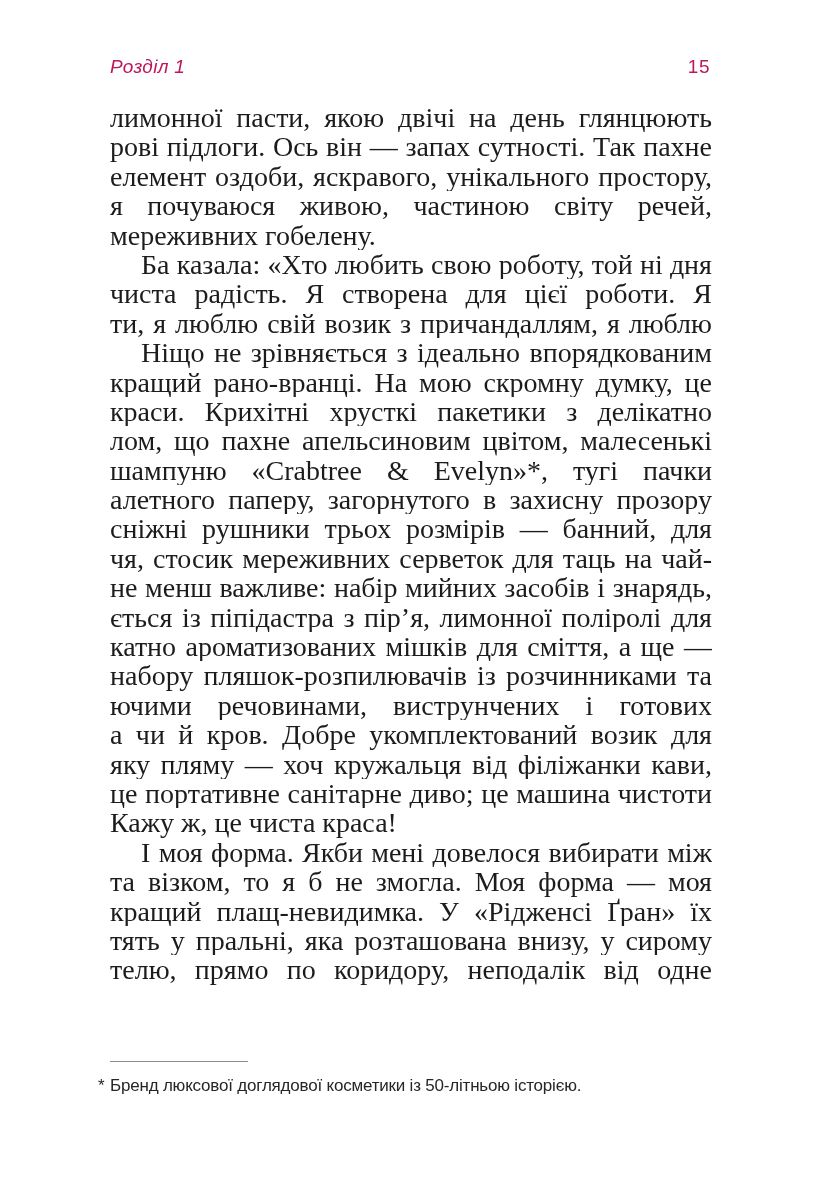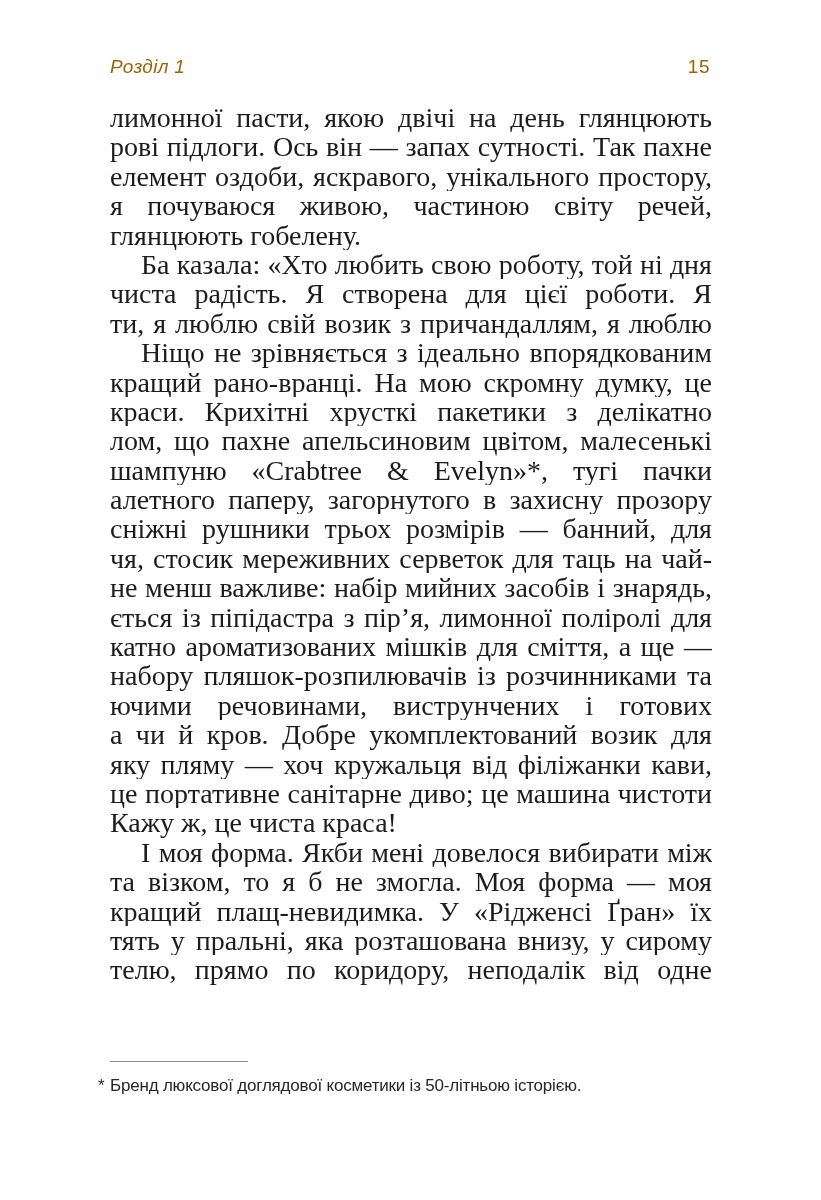--- a/index.html
+++ b/index.html
@@ -17,21 +17,21 @@
   .running-head {
     position: absolute;
     left: 110px;
     top: 56px;
     width: 600px;
     display: flex;
     justify-content: space-between;
     align-items: baseline;
     font-family: "Liberation Sans", sans-serif;
     font-size: 19px;
-    color: #a16207;
+    color: #be185d;
   }
   .chapter {
     font-style: italic;
     letter-spacing: 0.3px;
   }
   .folio {
     font-style: normal;
     letter-spacing: 0.5px;
   }
   .body-text {
@@ -91,21 +91,21 @@
   <div class="running-head">
     <span class="chapter">Розділ 1</span>
     <span class="folio">15</span>
   </div>
 
   <div class="body-text">
       <div class="line">лимонної пасти, якою двічі на день глянцюють сяйливі марму-</div>
       <div class="line last">рові підлоги. Ось він — запах сутності. Так пахне саме життя.</div>
       <div class="line">елемент оздоби, яскравого, унікального простору, ідеально до-</div>
       <div class="line">я почуваюся живою, частиною світу речей, розкошів та барв. Я —</div>
-      <div class="line last">глянцюють гобелену.</div>
+      <div class="line last">мереживних гобелену.</div>
       <div class="line indent">Ба казала: «Хто любить свою роботу, той ні дня в житті не</div>
       <div class="line">чиста радість. Я створена для цієї роботи. Я люблю прибира-</div>
       <div class="line last">ти, я люблю свій возик з причандаллям, я люблю свою форму.</div>
       <div class="line indent">Ніщо не зрівняється з ідеально впорядкованим возиком по-</div>
       <div class="line">кращий рано-вранці. На мою скромну думку, це ріг достатку та</div>
       <div class="line">краси. Крихітні хрусткі пакетики з делікатно загорнутим ми-</div>
       <div class="line">лом, що пахне апельсиновим цвітом, малесенькі пляшечки</div>
       <div class="line">шампуню «Crabtree &amp; Evelyn»*, тугі пачки серветок, рулони ту-</div>
       <div class="line">алетного паперу, загорнутого в захисну прозору плівку, біло-</div>
       <div class="line">сніжні рушники трьох розмірів — банний, для рук і для облич-</div>

